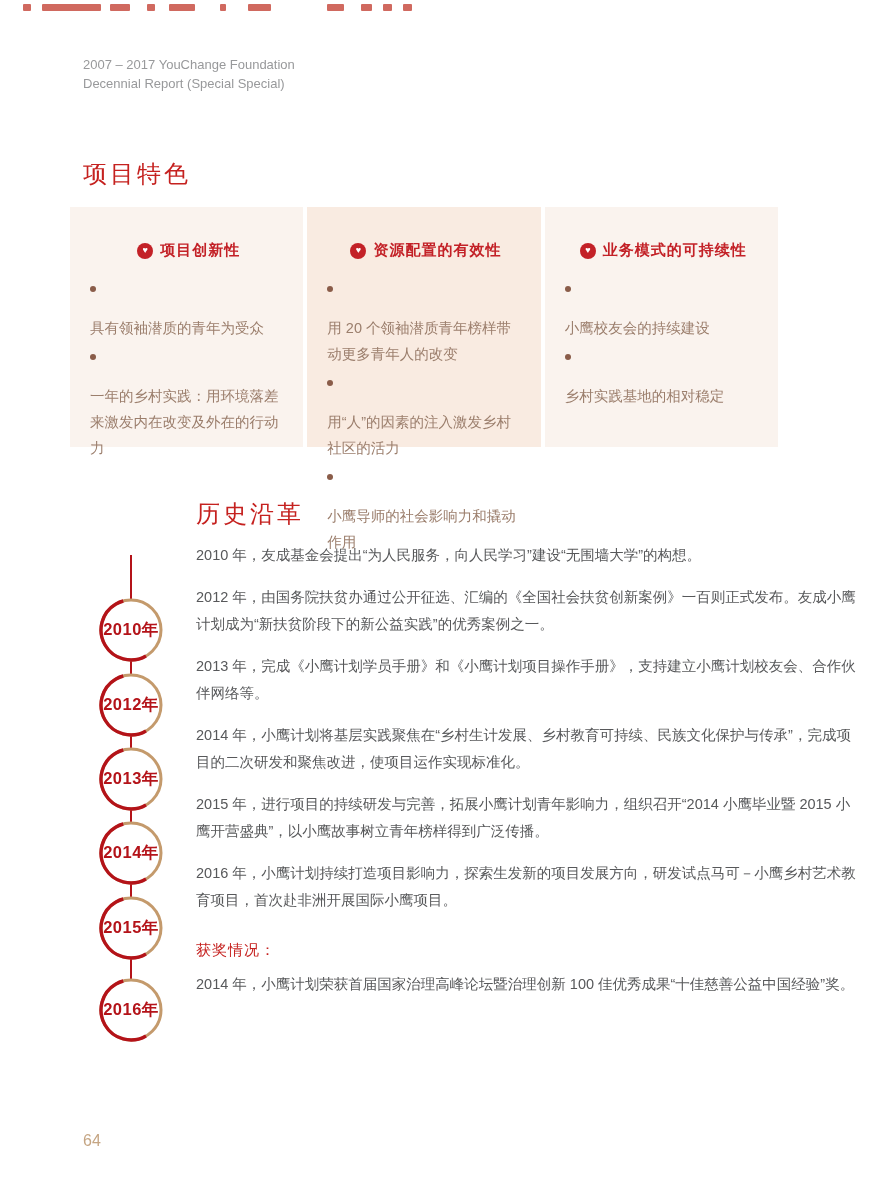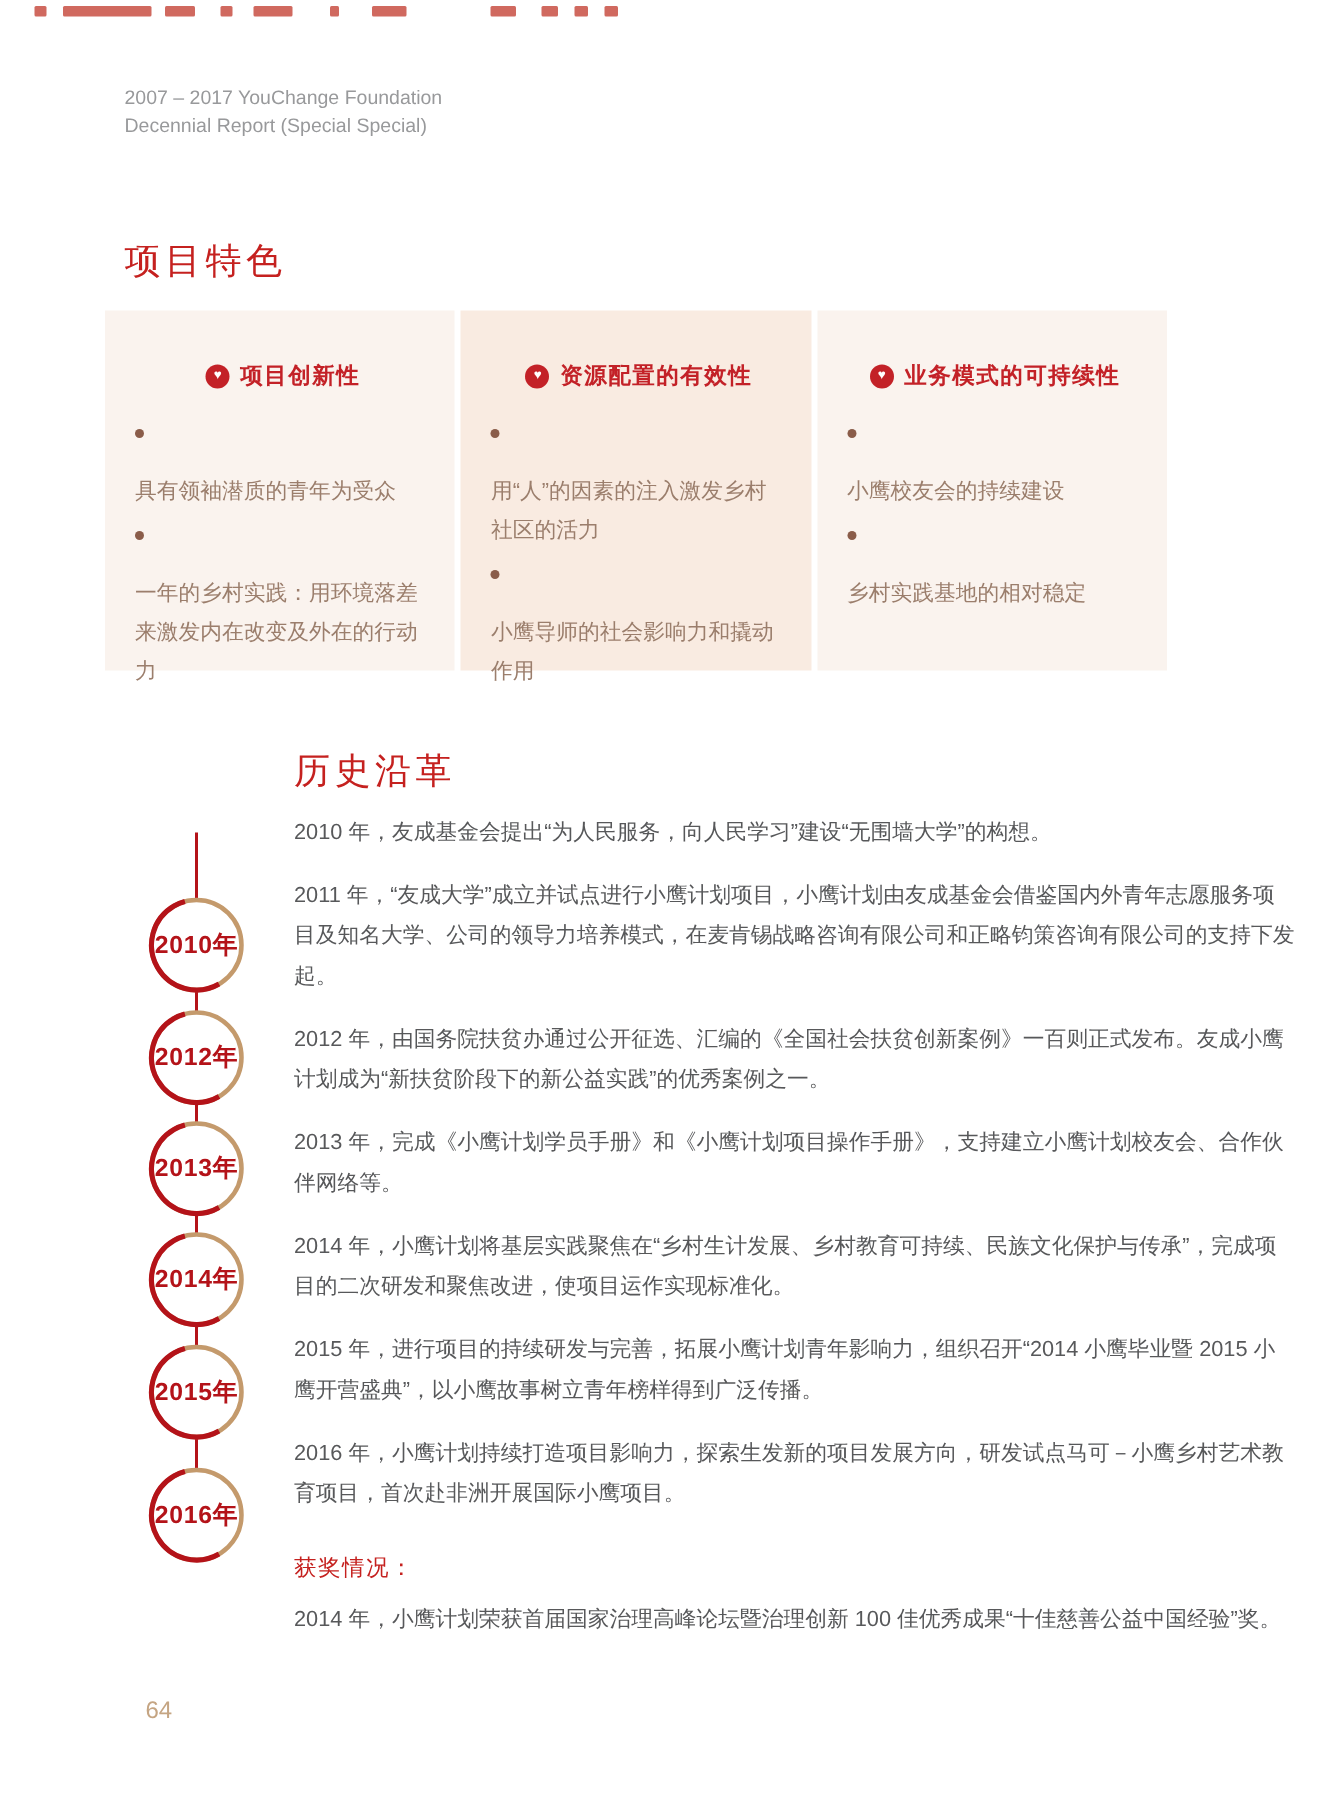--- a/index.html
+++ b/index.html
@@ -41,21 +41,21 @@
   .tl-node:nth-of-type(3){top:672px;}
   .tl-node:nth-of-type(4){top:746px;}
   .tl-node:nth-of-type(5){top:820px;}
   .tl-node:nth-of-type(6){top:895px;}
   .tl-node:nth-of-type(7){top:977px;}
   
   .hist-text{position:absolute;left:196px;top:542px;width:668px;}
   .hist-text p{margin:0 0 15px 0;font-size:14.5px;line-height:27px;color:#57585a;}
   .award-label{color:#c5211f !important;font-weight:normal;font-size:15px !important;margin-top:22px !important;margin-bottom:8px !important;letter-spacing:1px;}
   
-  .pagenum{position:absolute;left:83px;top:1132px;font-size:16px;color:#c5a583;margin-left:14px;}
+  .pagenum{position:absolute;left:83px;top:1132px;font-size:16px;color:#c5a583;}
 </style>
 </head>
 <body>
 
 <div class="page">
 
   <div class="top-marks">
     <span style="left:23px;width:8px"></span>
     <span style="left:42px;width:59px"></span>
     <span style="left:110px;width:20px"></span>
@@ -100,20 +100,24 @@
     <div class="col col-b">
       <div class="col-head">
         <span class="hc-icon">
             <span class="heart">♥</span>
           </span>
         <span class="col-title">资源配置的有效性</span>
       </div>
       <ul>
         <li>
             <span class="b-dot"></span>
+            <span class="b-txt">用 20 个领袖潜质青年榜样带动更多青年人的改变</span>
+          </li>
+        <li>
+            <span class="b-dot"></span>
             <span class="b-txt">用“人”的因素的注入激发乡村社区的活力</span>
           </li>
         <li>
             <span class="b-dot"></span>
             <span class="b-txt">小鹰导师的社会影响力和撬动作用</span>
           </li>
       </ul>
     </div>
 
     <div class="col col-a">
@@ -181,21 +185,20 @@
       <svg width="66" height="66" viewBox="0 0 66 66">
         <circle cx="33" cy="33" r="30" fill="#ffffff" stroke="#c49a6c" stroke-width="3"></circle>
         <circle cx="33" cy="33" r="30" fill="none" stroke="#b41319" stroke-width="3.4" stroke-dasharray="102 87" transform="rotate(60 33 33)"></circle>
       </svg>
       <span class="yr">2016年</span>
     </div>
   </div>
 
   <div class="hist-text">
     <p>2010 年，友成基金会提出“为人民服务，向人民学习”建设“无围墙大学”的构想。</p>
-    <p>2011 年，“友成大学”成立并试点进行小鹰计划项目，小鹰计划由友成基金会借鉴国内外青年志愿服务项目及知名大学、公司的领导力培养模式，在麦肯锡战略咨询有限公司和正略钧策咨询有限公司的支持下发起。</p>
     <p>2012 年，由国务院扶贫办通过公开征选、汇编的《全国社会扶贫创新案例》一百则正式发布。友成小鹰计划成为“新扶贫阶段下的新公益实践”的优秀案例之一。</p>
     <p>2013 年，完成《小鹰计划学员手册》和《小鹰计划项目操作手册》，支持建立小鹰计划校友会、合作伙伴网络等。</p>
     <p>2014 年，小鹰计划将基层实践聚焦在“乡村生计发展、乡村教育可持续、民族文化保护与传承”，完成项目的二次研发和聚焦改进，使项目运作实现标准化。</p>
     <p>2015 年，进行项目的持续研发与完善，拓展小鹰计划青年影响力，组织召开“2014 小鹰毕业暨 2015 小鹰开营盛典”，以小鹰故事树立青年榜样得到广泛传播。</p>
     <p>2016 年，小鹰计划持续打造项目影响力，探索生发新的项目发展方向，研发试点马可－小鹰乡村艺术教育项目，首次赴非洲开展国际小鹰项目。</p>
     <p class="award-label">获奖情况：</p>
     <p>2014 年，小鹰计划荣获首届国家治理高峰论坛暨治理创新 100 佳优秀成果“十佳慈善公益中国经验”奖。</p>
   </div>
 
   <div class="pagenum">64</div>

